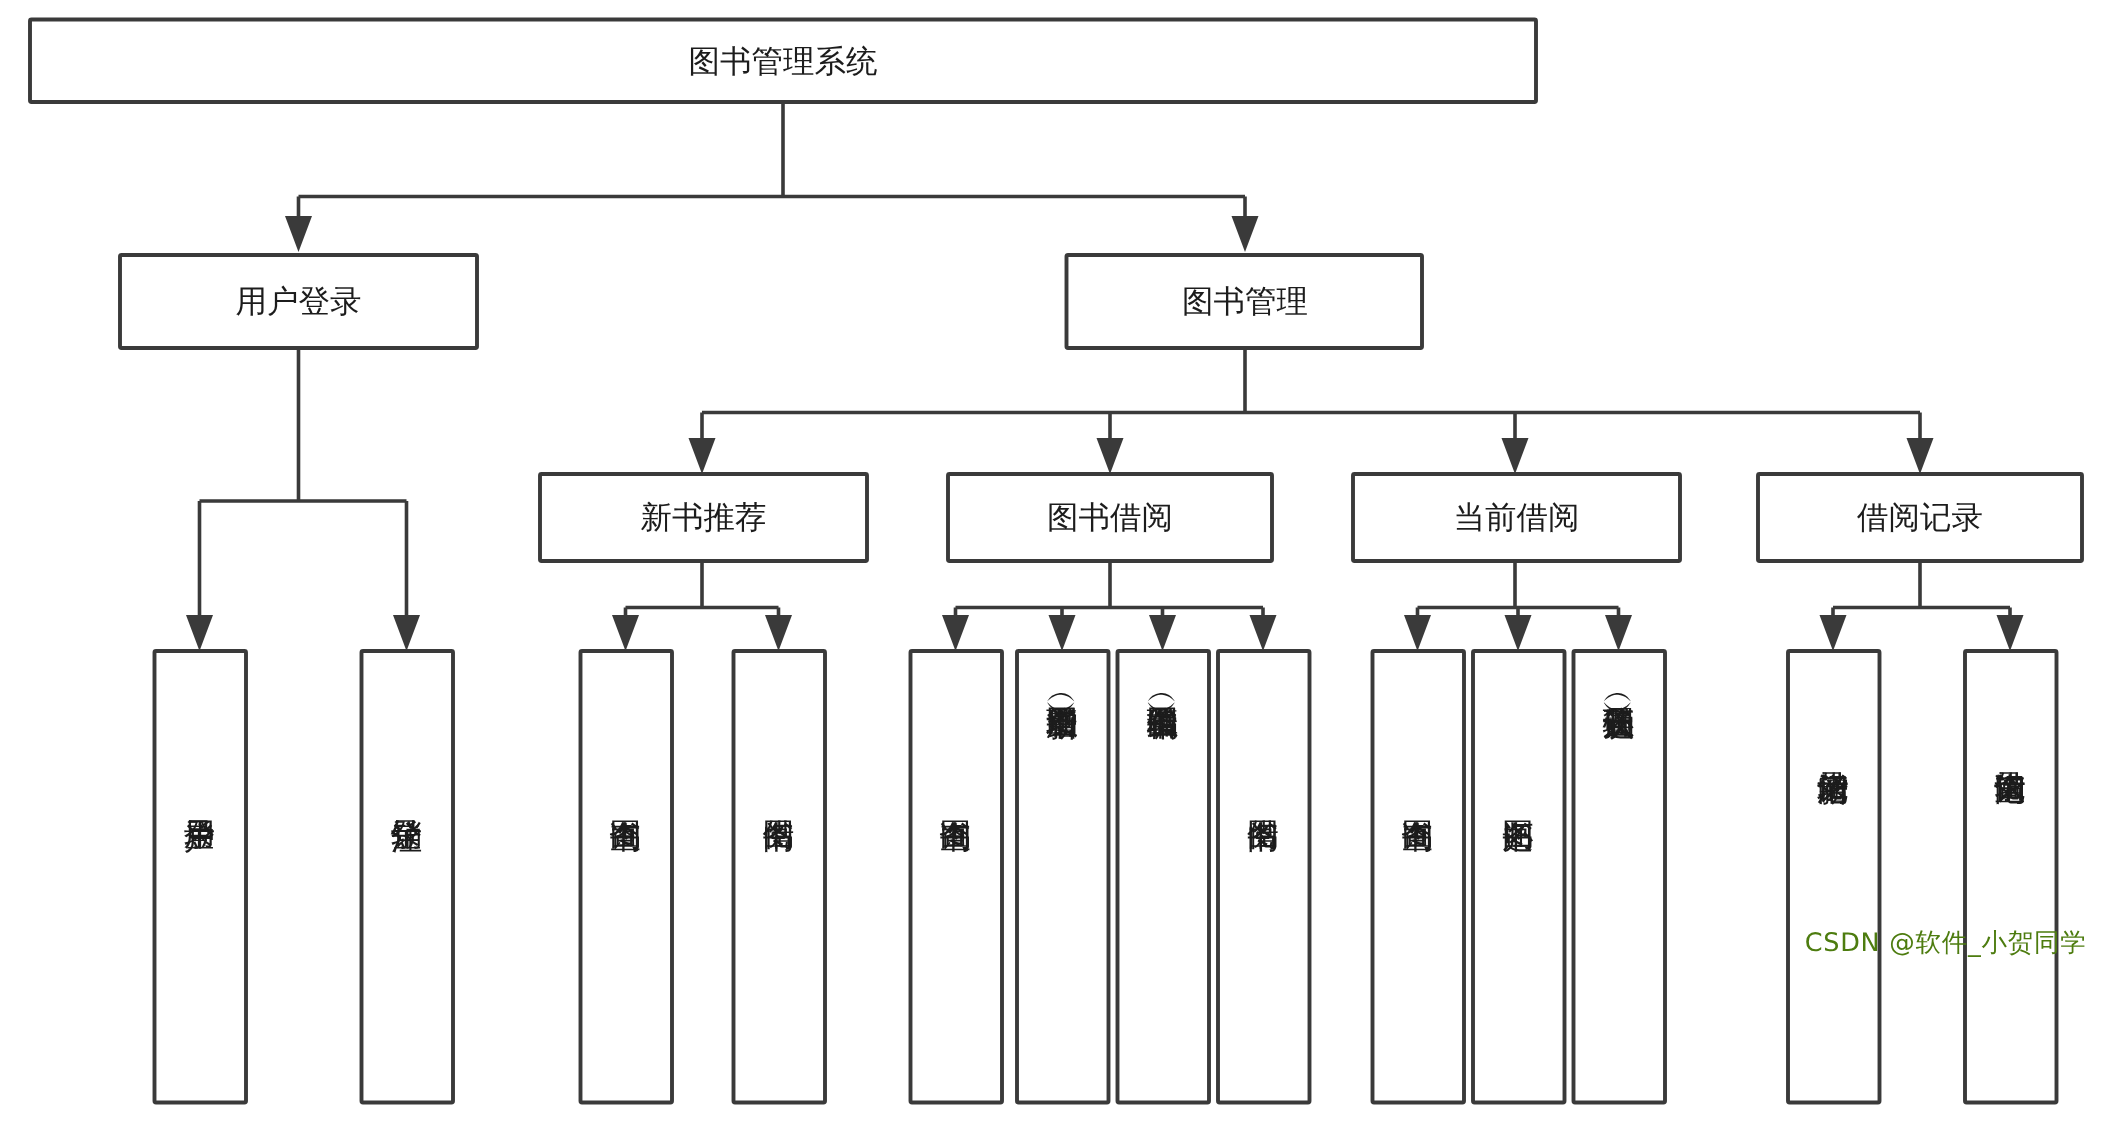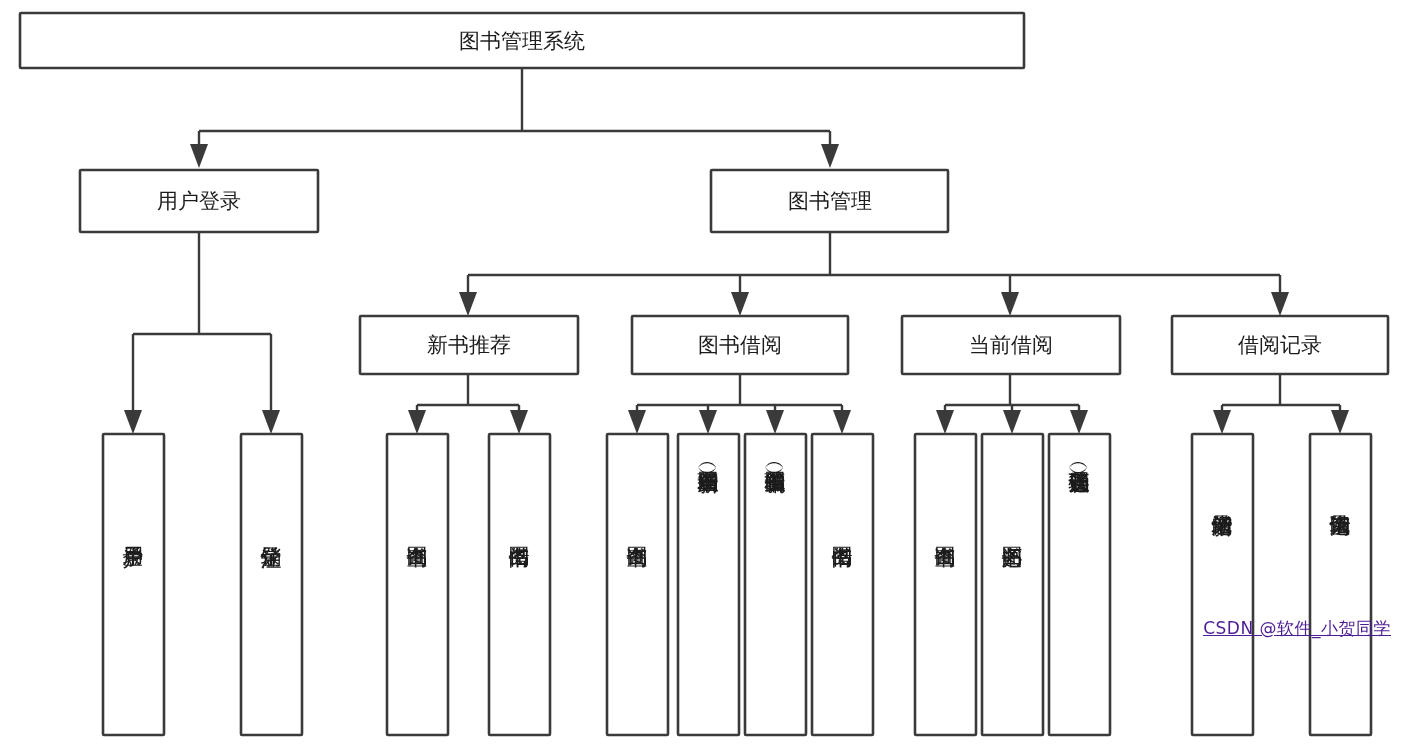--- a/index.html
+++ b/index.html
@@ -50,27 +50,26 @@
     fill: none;
   }
   .arrow-head {
     fill: #3a3a3a;
     stroke: none;
   }
   .watermark {
     position: absolute;
     right: 14px;
     bottom: 6px;
-    color: #4c1d95;
+    color: #4d7c0f;
     font-size: 17px;
     font-family: "DejaVu Sans", "Liberation Sans", sans-serif;
     letter-spacing: 0.5px;
     white-space: nowrap;
     user-select: none;
-    text-decoration: underline;
   }
 </style>
 </head>
 <body>
 
 <div id="diagram-root">
 
   <svg id="flow" viewBox="0 0 1405 747">
 
     <g>

